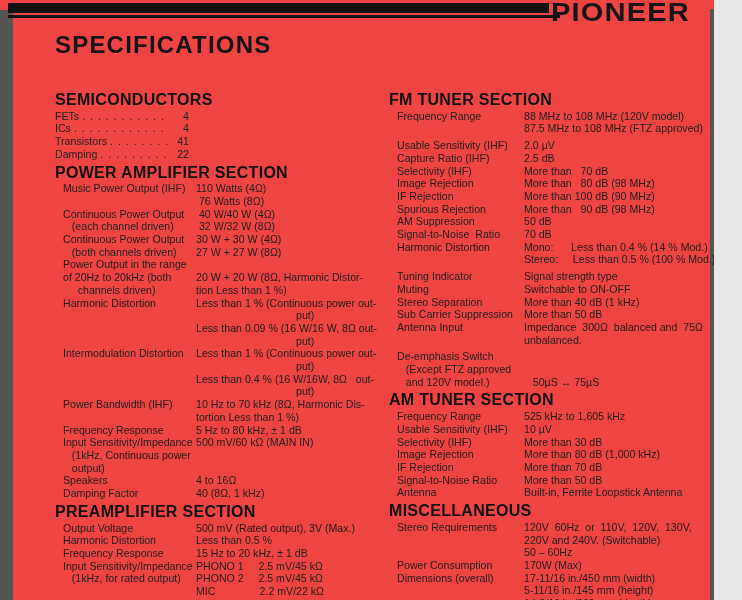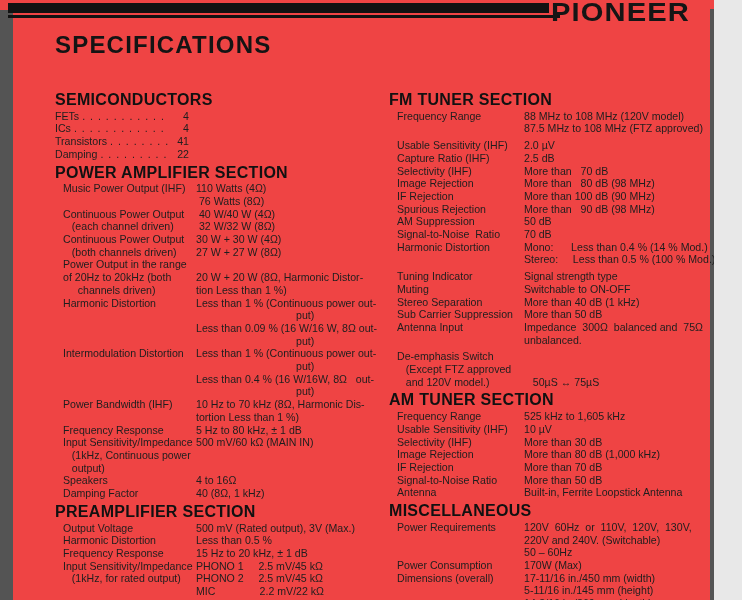--- a/index.html
+++ b/index.html
@@ -233,21 +233,21 @@
       <div class="spec-row">
         <div class="cell label-cell"><div class="line">Signal-to-Noise Ratio</div></div>
         <div class="cell value-cell"><div class="line">More than 50 dB</div></div>
       </div>
       <div class="spec-row">
         <div class="cell label-cell"><div class="line">Antenna</div></div>
         <div class="cell value-cell"><div class="line">Built-in, Ferrite Loopstick Antenna</div></div>
       </div>
       <div class="sec-heading">MISCELLANEOUS</div>
       <div class="spec-row">
-        <div class="cell label-cell"><div class="line">Power Requirements</div></div>
+        <div class="cell label-cell"><div class="line">Stereo Requirements</div></div>
         <div class="cell value-cell"><div class="line">120V  60Hz  or  110V,  120V,  130V,</div><div class="line">220V and 240V. (Switchable)</div><div class="line">50 – 60Hz</div></div>
       </div>
       <div class="spec-row">
         <div class="cell label-cell"><div class="line">Power Consumption</div></div>
         <div class="cell value-cell"><div class="line">170W (Max)</div></div>
       </div>
       <div class="spec-row">
         <div class="cell label-cell"><div class="line">Dimensions (overall)</div></div>
         <div class="cell value-cell"><div class="line">17-11/16 in./450 mm (width)</div><div class="line">5-11/16 in./145 mm (height)</div><div class="line">14-3/16 in./360 mm (depth)</div></div>
       </div>

